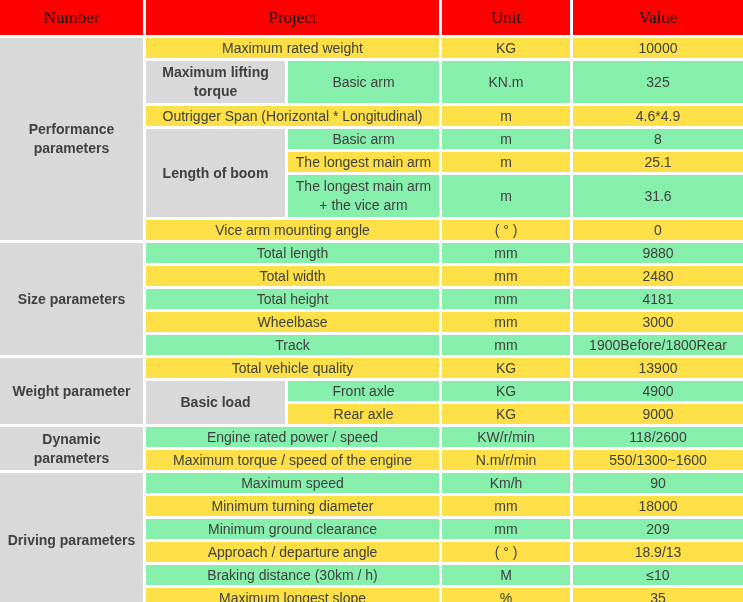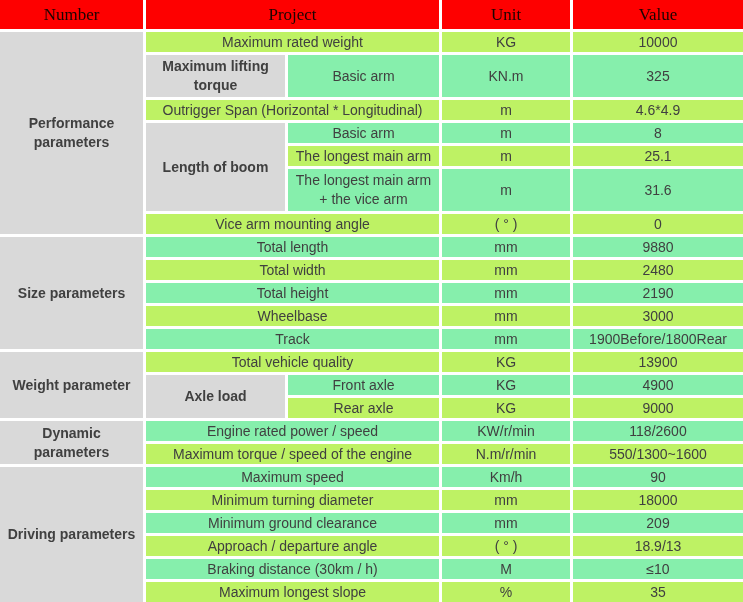--- a/index.html
+++ b/index.html
@@ -27,31 +27,31 @@
     text-align: center;
     vertical-align: middle;
     overflow: hidden;
   }
   thead th {
     background: #fe0000;
     color: #1b0400;
     font-family: "Liberation Serif", "DejaVu Serif", serif;
     font-size: 17px;
     font-weight: normal;
-    height: 29px;
+    height: 35px;
     margin-left: 8px;
   }
   tbody td {
     font-family: "Liberation Sans", "DejaVu Sans", sans-serif;
     font-size: 14px;
     color: #404040;
     height: 20px;
     line-height: 1.35;
   }
-  tr.light > td { background: #bef264; }
+  tr.light > td { background: #fde047; }
   tr.dark  > td { background: #86efac; }
   td.lbl { background: #d9d9d9 !important; font-weight: bold; }
   tr.tall > td { height: 42px; }
 </style>
 </head>
 <body>
 
 <div id="screen">
   <table class="spec">
     <colgroup>
@@ -117,41 +117,41 @@
         <td>9880</td>
       </tr>
       <tr class="light">
         <td colspan="2">Total width</td>
         <td>mm</td>
         <td>2480</td>
       </tr>
       <tr class="dark">
         <td colspan="2">Total height</td>
         <td>mm</td>
-        <td>2190</td>
+        <td>4181</td>
       </tr>
       <tr class="light">
         <td colspan="2">Wheelbase</td>
         <td>mm</td>
         <td>3000</td>
       </tr>
       <tr class="dark">
         <td colspan="2">Track</td>
         <td>mm</td>
         <td>1900Before/1800Rear</td>
       </tr>
 
       <tr class="light">
         <td class="lbl" rowspan="3">Weight parameter</td>
         <td colspan="2">Total vehicle quality</td>
         <td>KG</td>
         <td>13900</td>
       </tr>
       <tr class="dark">
-        <td class="lbl" rowspan="2">Axle load</td>
+        <td class="lbl" rowspan="2">Basic load</td>
         <td>Front axle</td>
         <td>KG</td>
         <td>4900</td>
       </tr>
       <tr class="light">
         <td>Rear axle</td>
         <td>KG</td>
         <td>9000</td>
       </tr>
 

